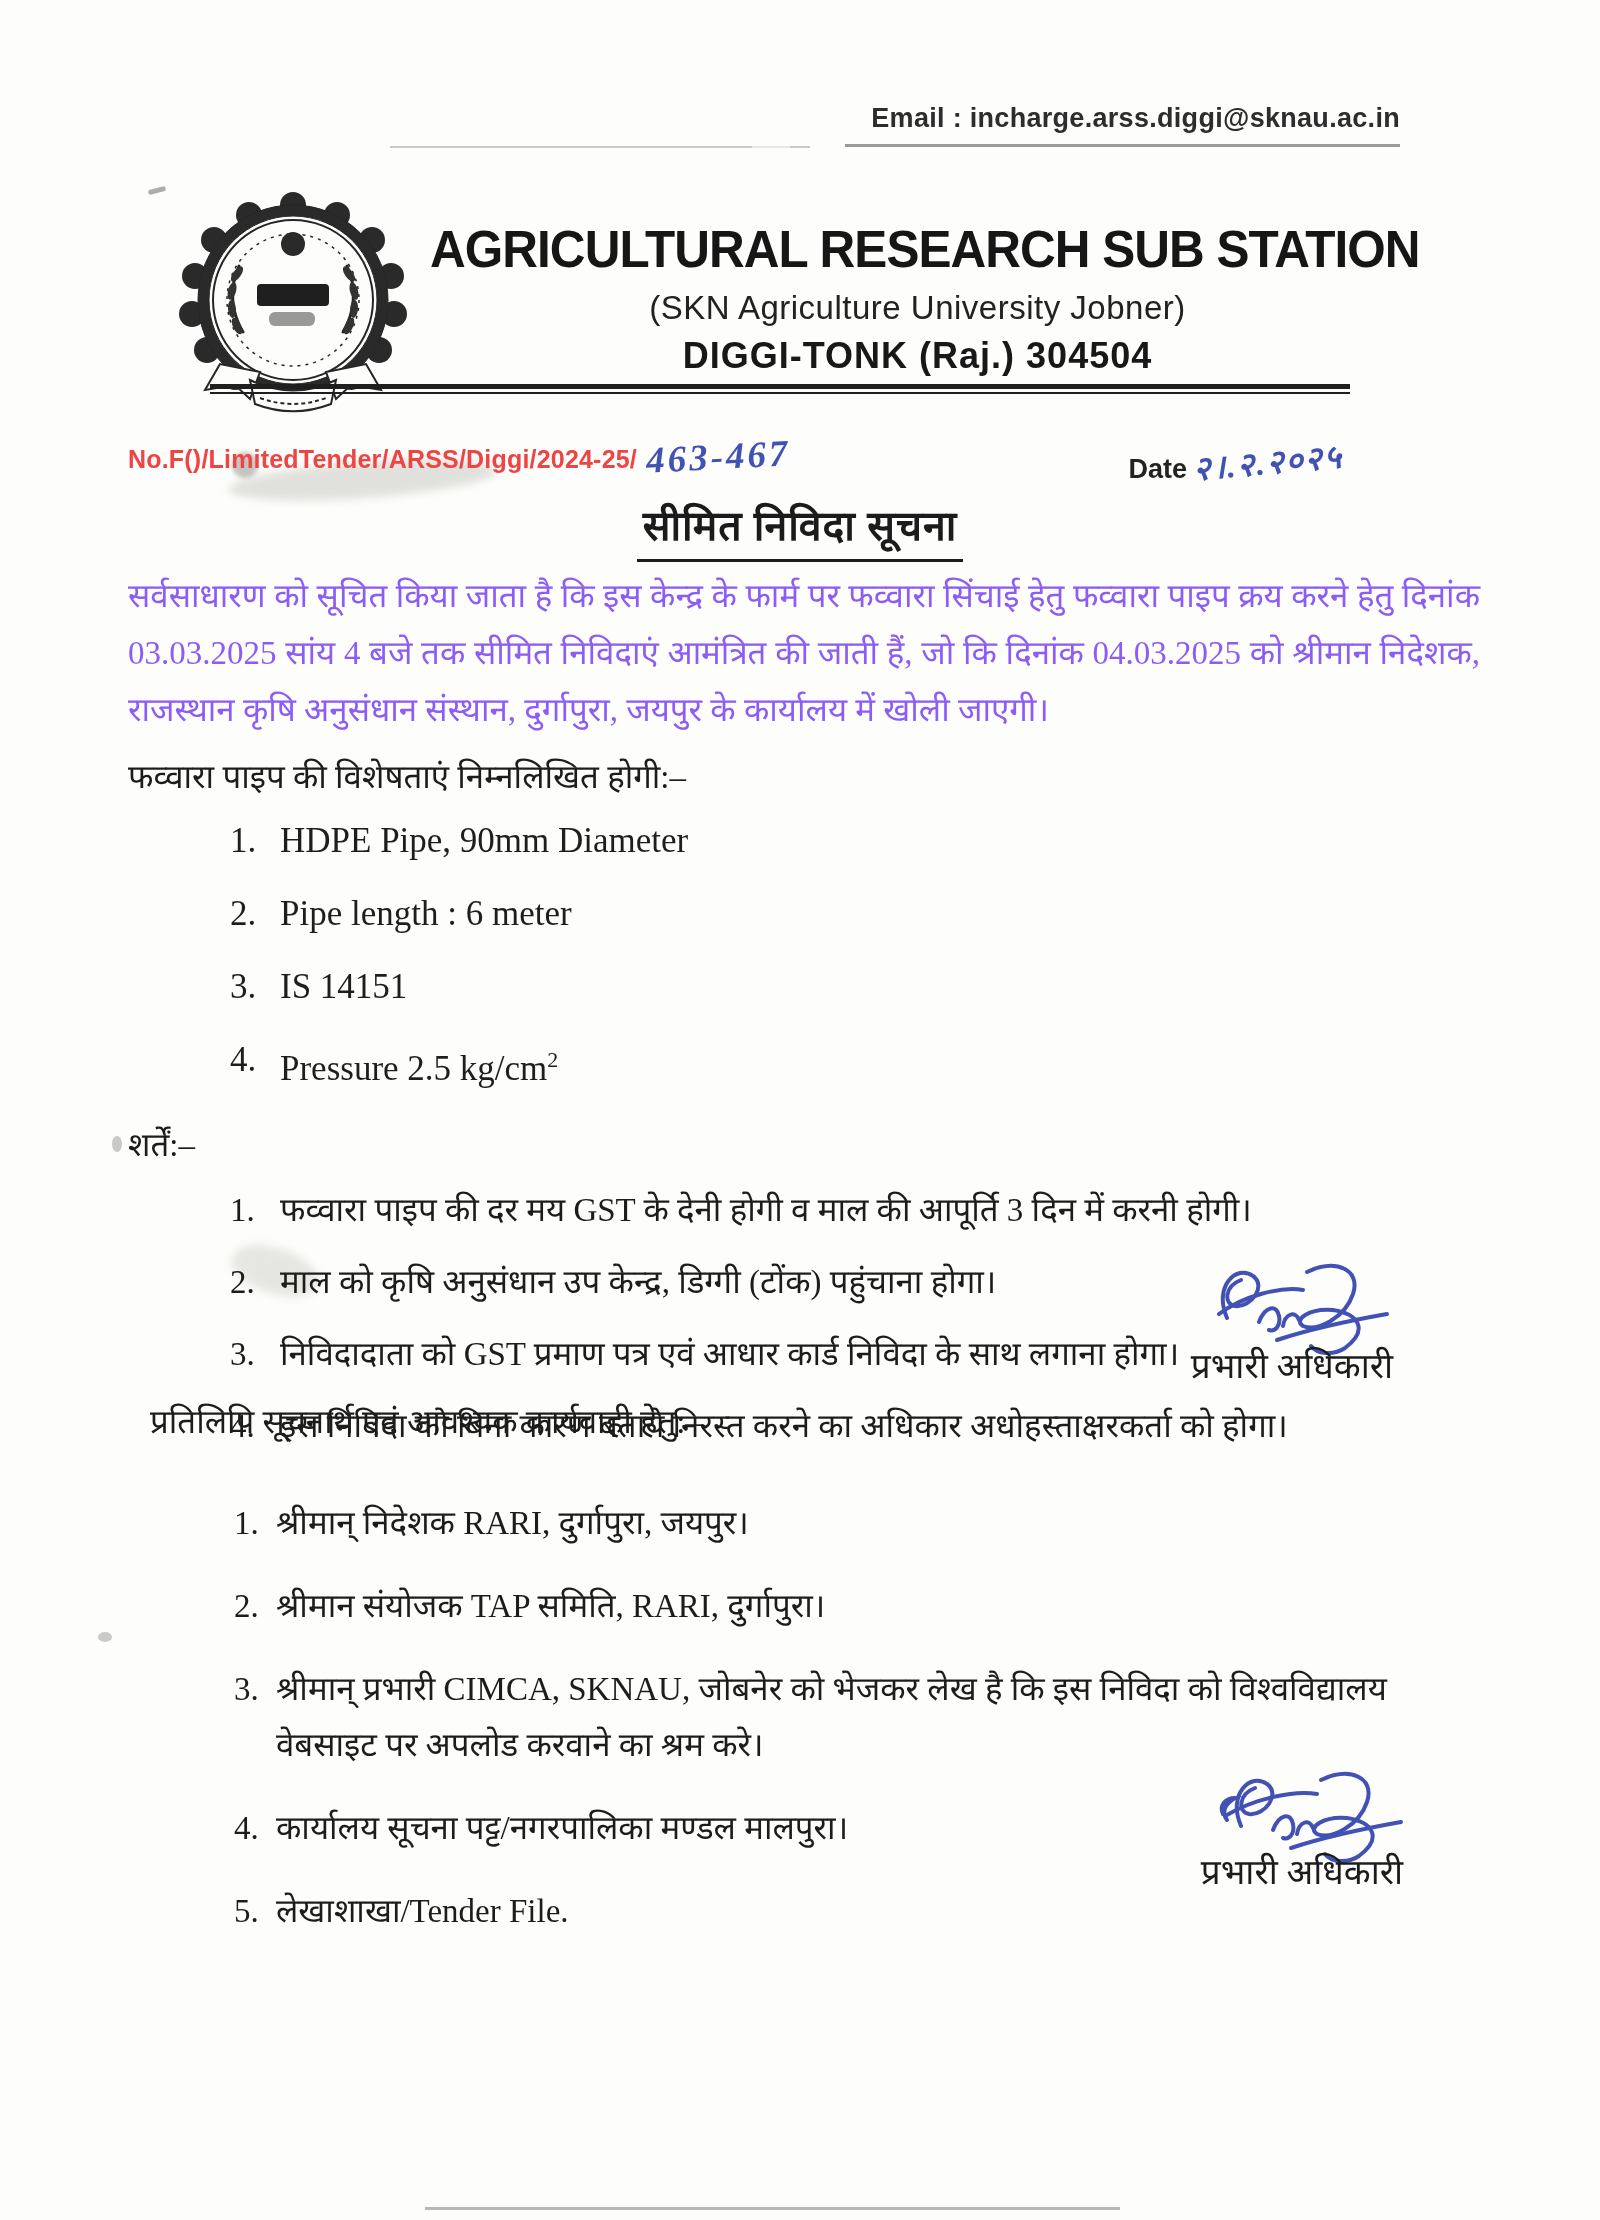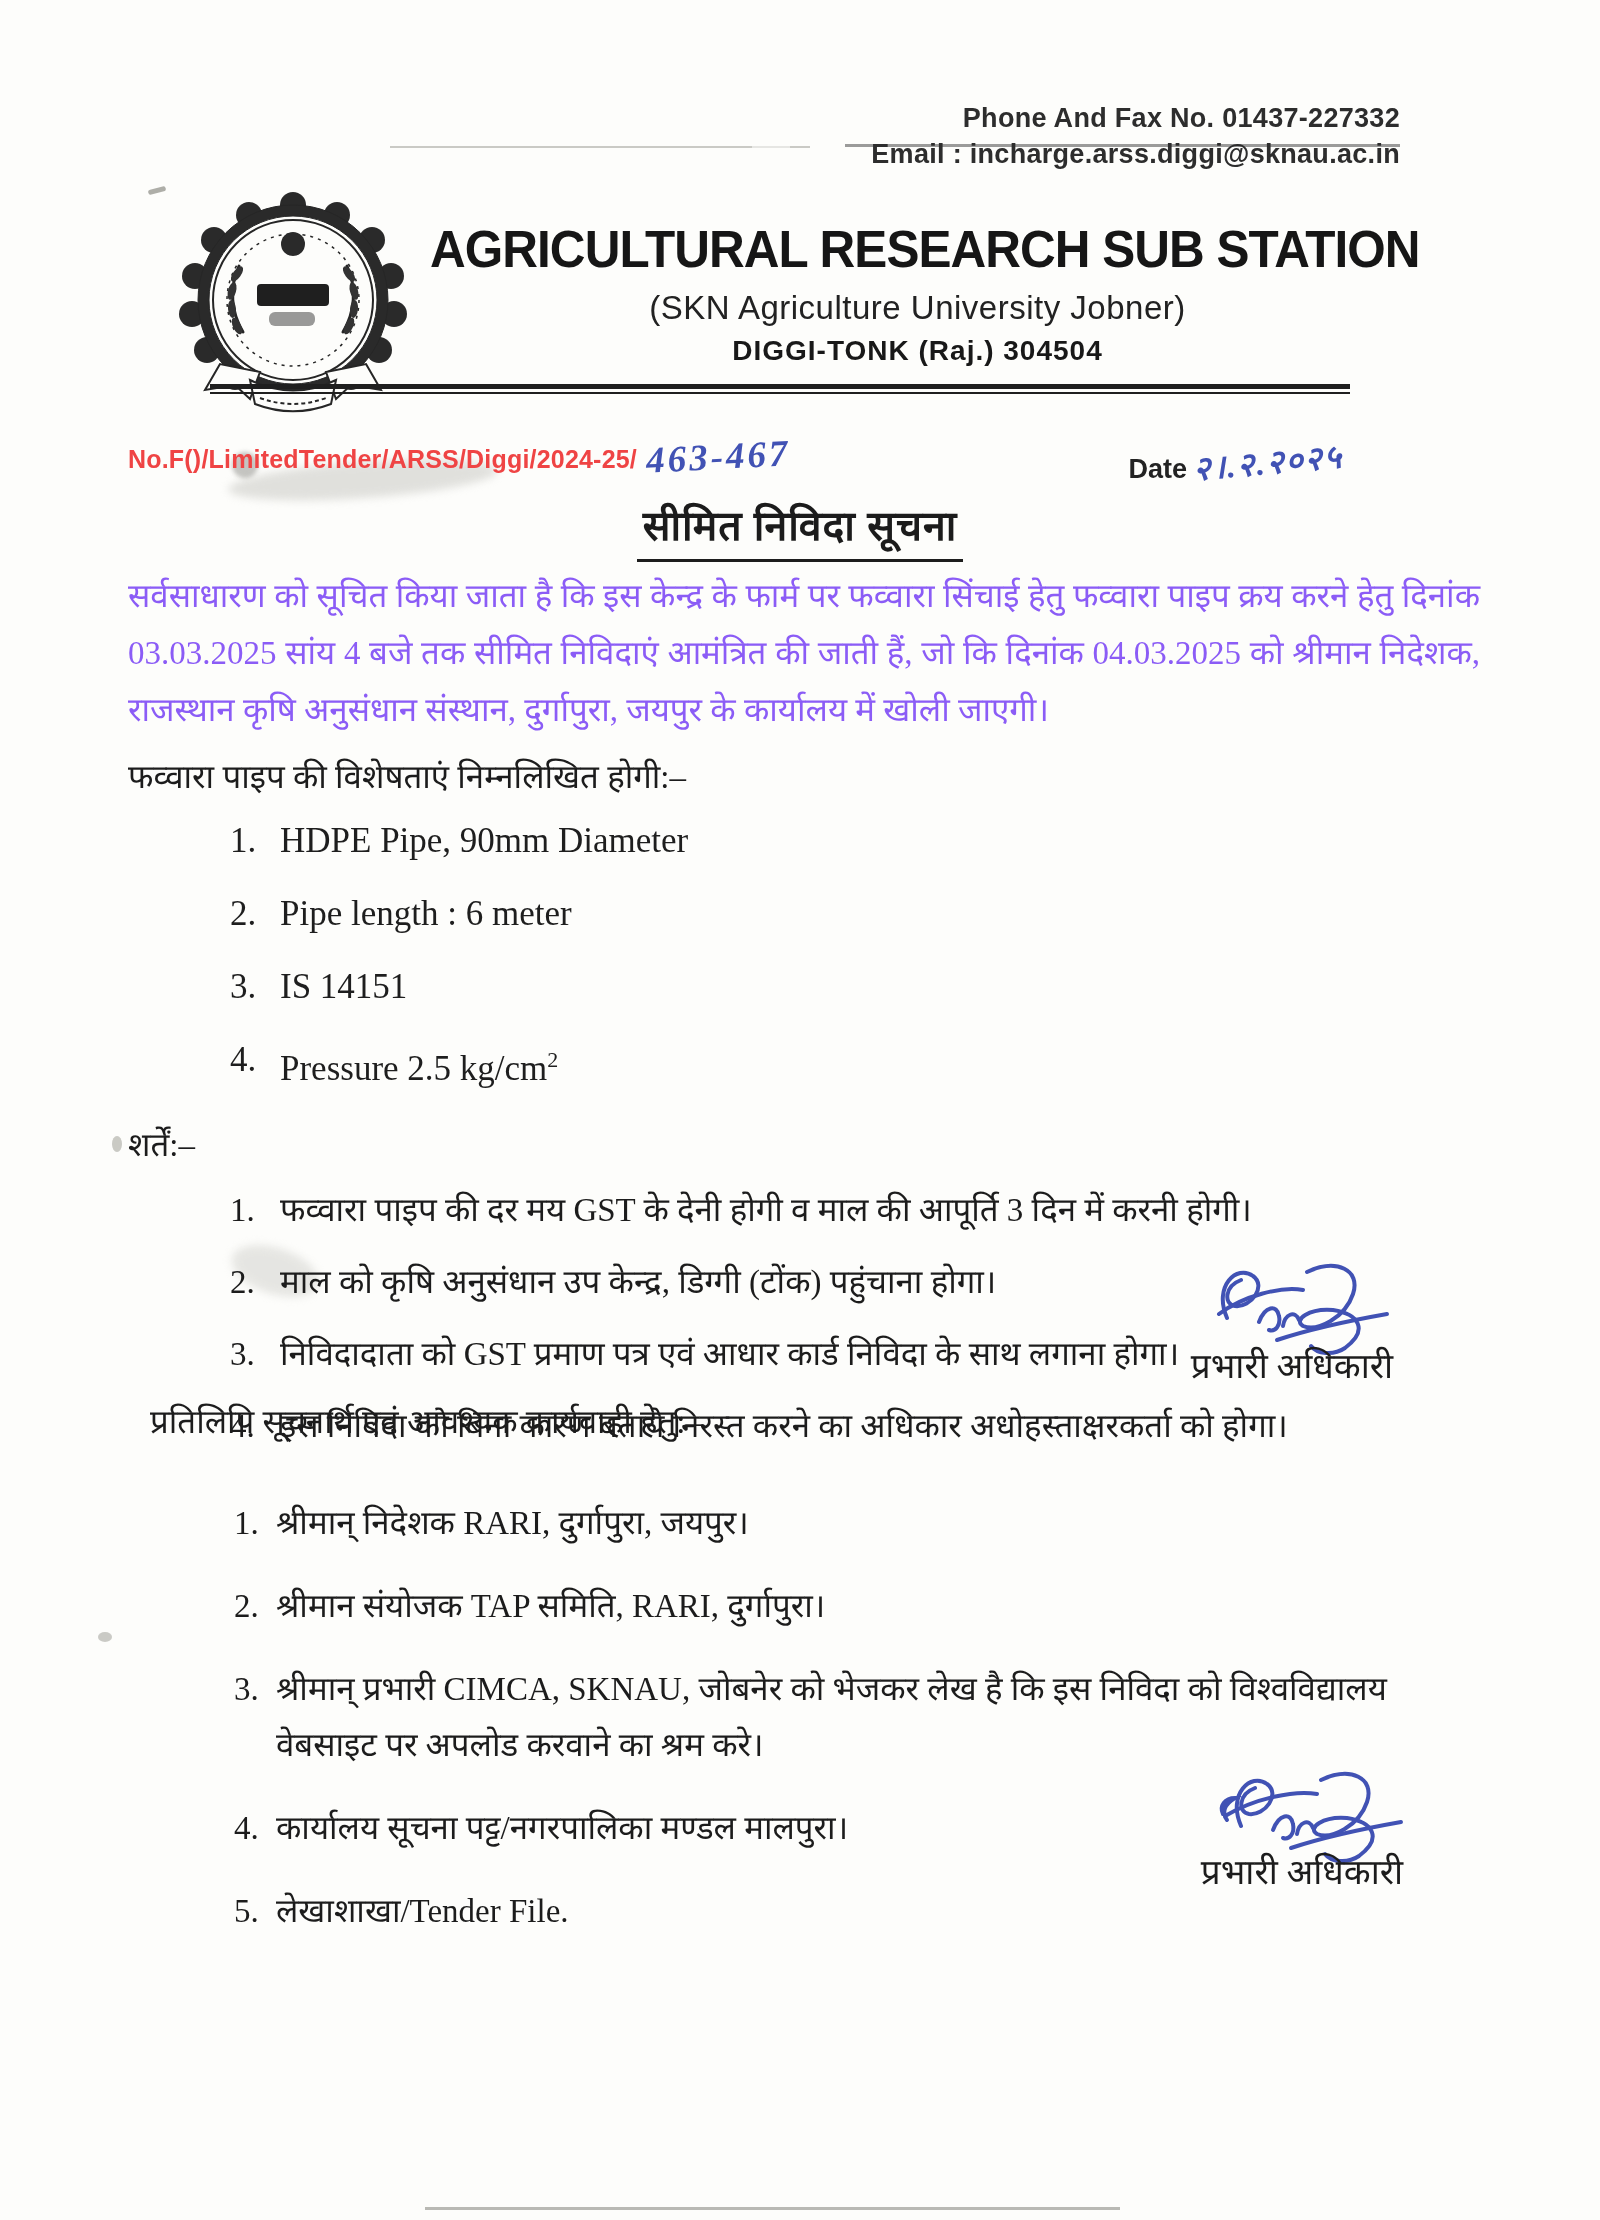--- a/index.html
+++ b/index.html
@@ -26,21 +26,21 @@
     font-family:"Liberation Sans","DejaVu Sans",sans-serif;
     font-size:51px;font-weight:700;letter-spacing:-1px;
     color:#161616;white-space:nowrap;transform:scaleX(.97);transform-origin:center;
   }
   .org-sub{
     font-family:"Liberation Sans","DejaVu Sans",sans-serif;
     font-size:33px;color:#222;margin-top:10px;letter-spacing:.5px;
   }
   .org-place{
     font-family:"Liberation Sans","DejaVu Sans",sans-serif;
-    font-size:28px;font-weight:700;margin-top:8px;letter-spacing:1px;color:#181818;
+    font-size:36px;font-weight:700;margin-top:8px;letter-spacing:1px;color:#181818;
   }
   .rule{position:absolute;top:384px;left:210px;width:1140px;}
   .rule .r1{height:5px;background:#1f1f1f;}
   .rule .r2{height:2px;background:#1f1f1f;margin-top:3px;}
   
   .refrow{position:absolute;top:437px;left:128px;width:1345px;height:60px;}
   .ref-no{
     position:absolute;left:0;top:8px;
     font-family:"Liberation Sans","DejaVu Sans",sans-serif;
     font-size:25px;font-weight:700;color:#ef4444;letter-spacing:.2px;
@@ -128,21 +128,20 @@
   <div class="artifact smudge-ref"></div>
   <div class="artifact smudge-ref2"></div>
   <div class="artifact smudge-mid"></div>
   <div class="artifact fade-band"></div>
   <div class="artifact bottom-line"></div>
   <div class="artifact dot-a"></div>
   <div class="artifact dot-b"></div>
   <div class="artifact smudge-copy3"></div>
 
   <div class="contact">
-    <div>Phone And Fax No. 01437-227332</div>
     <div>Email : incharge.arss.diggi@sknau.ac.in</div>
   </div>
 
   <div class="seal">
     <svg width="255" height="235" viewBox="0 0 255 235">
       <g fill="none" stroke="#262626">
         <g fill="#262626" stroke="none">
           <circle cx="128" cy="108" r="13" transform="rotate(0 128 108) translate(0 -92)"></circle>
         </g>
 

